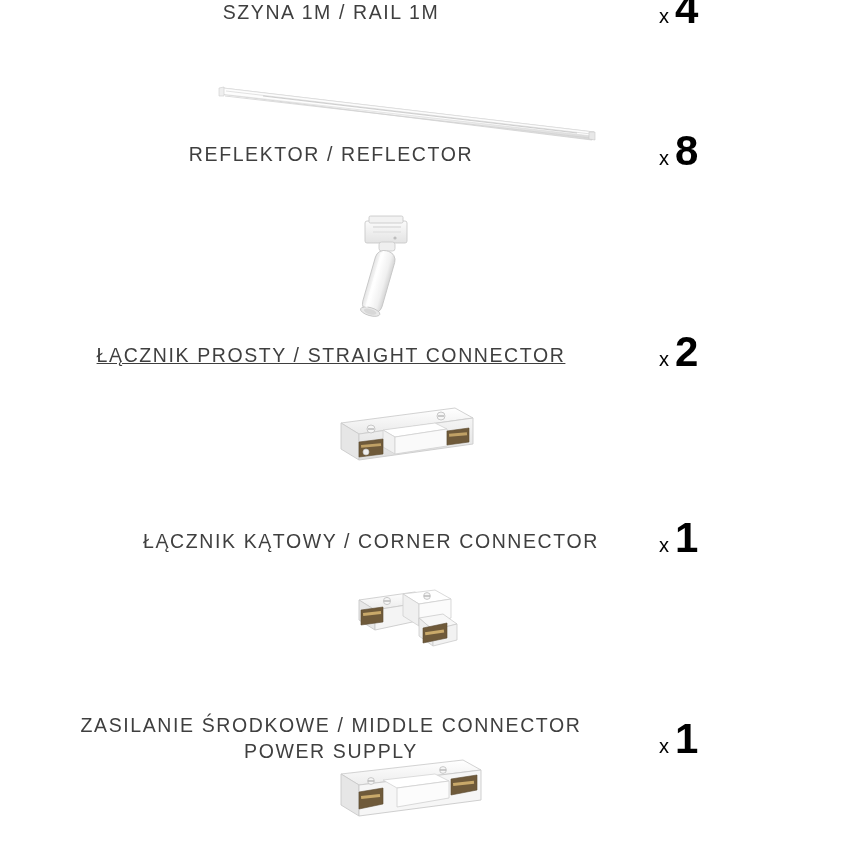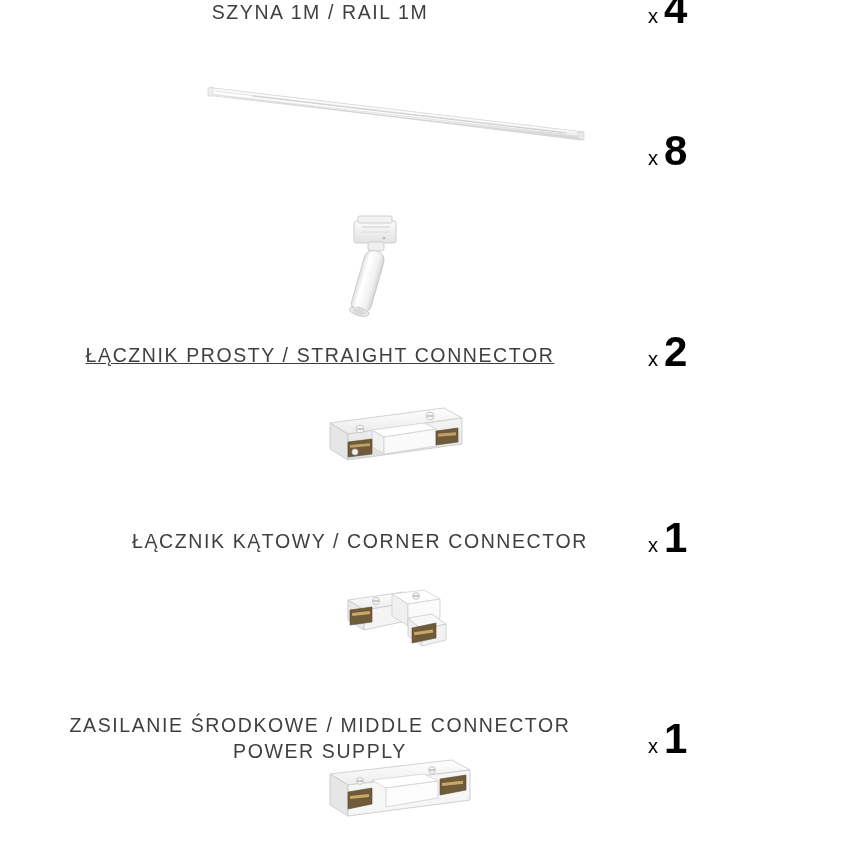--- a/index.html
+++ b/index.html
@@ -13,20 +13,21 @@
   .sheet {
     position: relative;
     width: 868px;
     height: 868px;
     background: #ffffff;
   }
 
   .item {
     position: relative;
     width: 868px;
+    padding-left: 11px;
   }
 
   .label-row {
     position: relative;
     width: 868px;
     display: block;
   }
 
   .label {
     position: absolute;
@@ -115,20 +116,21 @@
         <line x1="252" y1="70" x2="566" y2="107" stroke="#bdbdbd" stroke-width="0.7"></line>
 
         <polygon points="208,62 213,61 213,70 208,70" fill="#efefef" stroke="#cdcdcd" stroke-width="0.6"></polygon>
         <polygon points="578,106 584,106 584,114 578,113" fill="#e8e8e8" stroke="#c9c9c9" stroke-width="0.6"></polygon>
       </svg>
     </div>
   </div>
 
   <div class="item">
     <div class="label-row" style="height:26px;">
+      <div class="label" style="top:0px;">REFLEKTOR / REFLECTOR</div>
       <div class="qty" style="top:-11px;">
         <span class="x">x</span>
         <span class="num">8</span>
       </div>
     </div>
     <div class="art reflector-wrap" style="position:relative;height:175px;">
       <svg width="640" height="175" viewBox="0 0 640 175" aria-hidden="true">
         <defs>
           <linearGradient id="tubeg" x1="0" y1="0" x2="1" y2="0">
             <stop offset="0%" stop-color="#e4e4e4"></stop>

